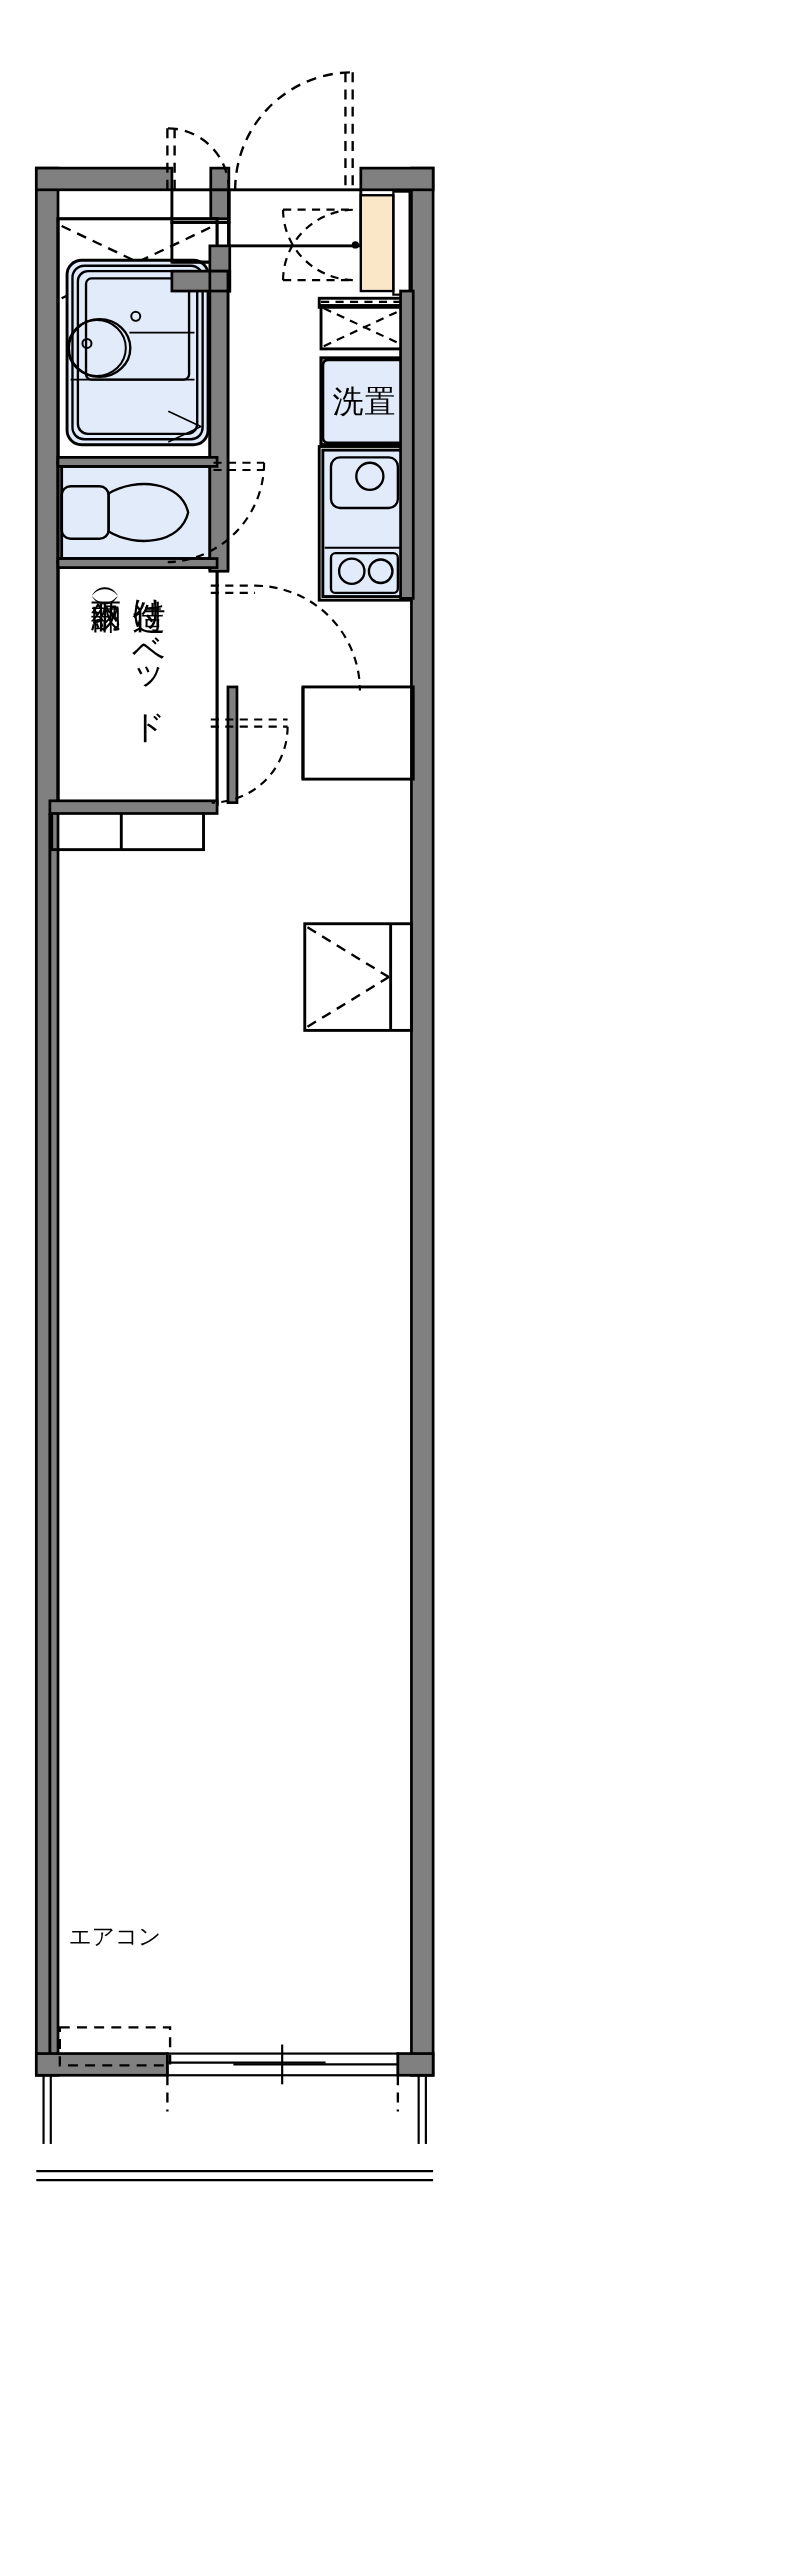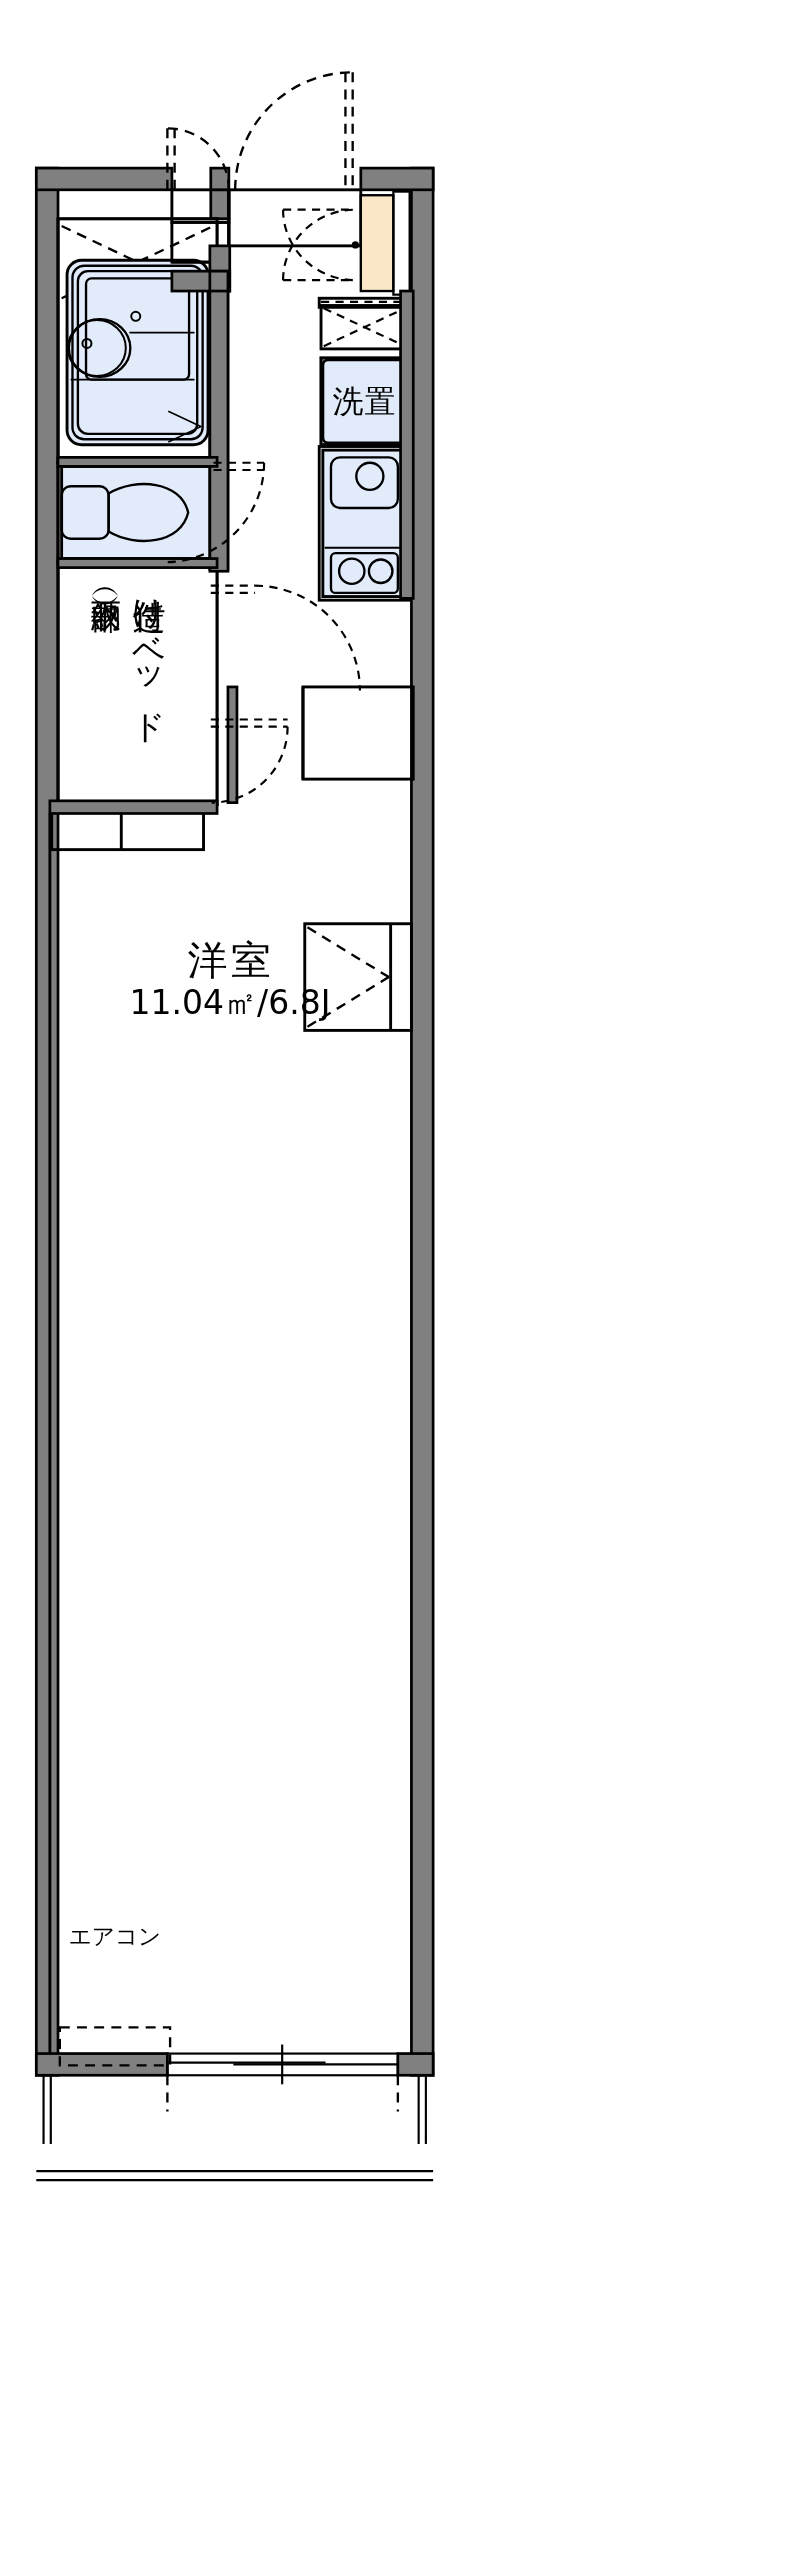--- a/index.html
+++ b/index.html
@@ -251,29 +251,21 @@
     <div style="position:absolute; left:127px; top:575px; width:40px; height:217px;
                 writing-mode:vertical-rl; text-orientation:upright;
                 font-family:'DejaVu Sans','Liberation Sans',sans-serif;
                 font-size:33px; line-height:36px; color:#000; letter-spacing:0px;">造付けベッド</div>
 
     <div style="position:absolute; left:87px; top:578px; width:36px; height:217px;
                 writing-mode:vertical-rl; text-orientation:upright;
                 font-family:'DejaVu Sans','Liberation Sans',sans-serif;
                 font-size:30px; line-height:33px; color:#000;">（下部収納）</div>
 
-    <div style="position:absolute; left:118px; top:935px; width:226px; height:51px;
-                display:flex; align-items:center; justify-content:center;
-                font-family:'DejaVu Sans','Liberation Sans',sans-serif;
-                font-size:40px; color:#000; letter-spacing:3.6px;">洋室</div>
-
-    <div style="position:absolute; left:99px; top:982px; width:262px; height:43px;
-                display:flex; align-items:center; justify-content:center;
-                font-family:'DejaVu Sans','Liberation Sans',sans-serif;
-                font-size:33px; color:#000; white-space:nowrap;">11.04㎡/6.8J</div>
+
 
     <div style="position:absolute; left:60px; top:1917px; width:110px; height:38px;
                 display:flex; align-items:center; justify-content:center;
                 font-family:'DejaVu Sans','Liberation Sans',sans-serif;
                 font-size:22.6px; color:#000; letter-spacing:0px;">エアコン</div>
 
   </div>
 </div>
 
 

